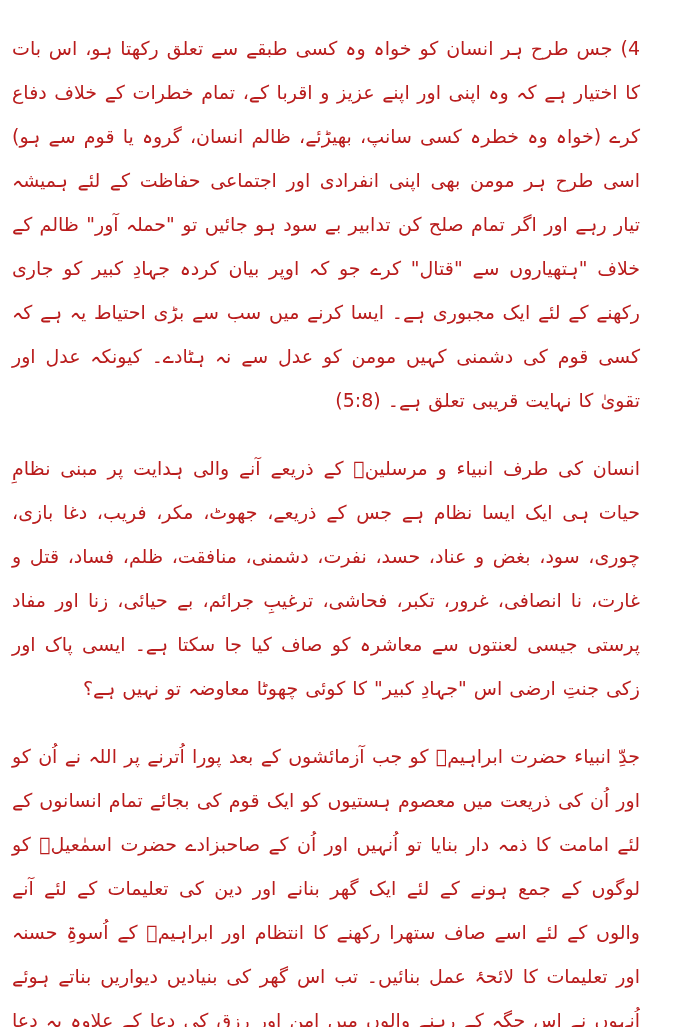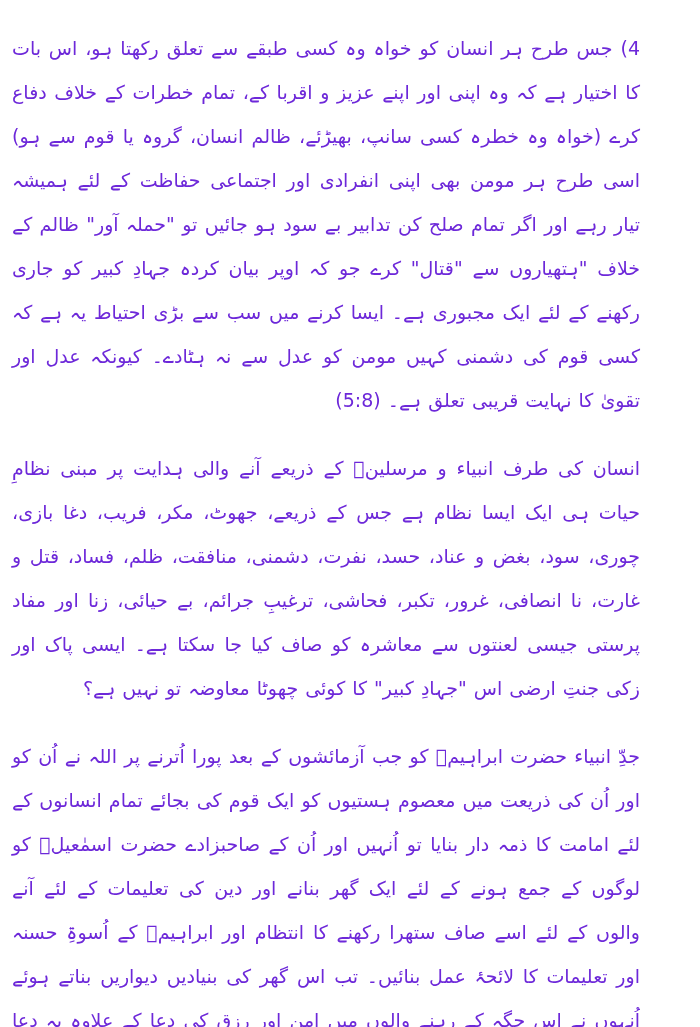--- a/index.html
+++ b/index.html
@@ -5,21 +5,21 @@
   html, body {
     margin: 0;
     padding: 0;
     background: #ffffff;
   }
   .page {
     position: relative;
     width: 652px;
     height: 1027px;
     background: #ffffff;
-    color: #6d28d9;
+    color: #b91c1c;
     direction: rtl;
     box-sizing: border-box;
     padding: 26px 12px 0 12px;
     overflow: hidden;
     font-family: "DejaVu Sans", sans-serif;
   }
   p.para {
     margin: 0 0 24px 0;
     text-align: justify;
     word-spacing: 1px;

